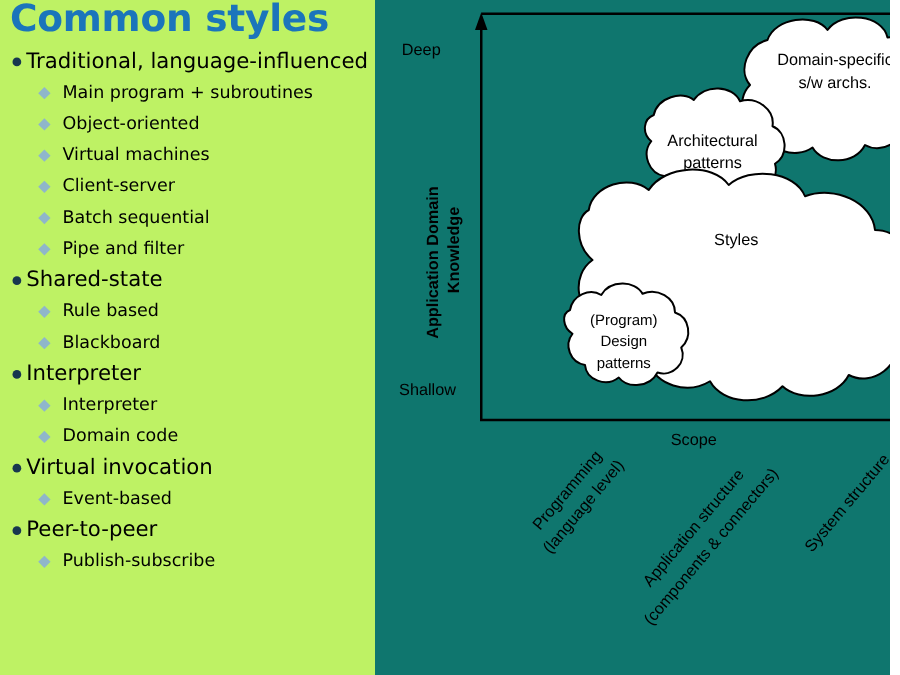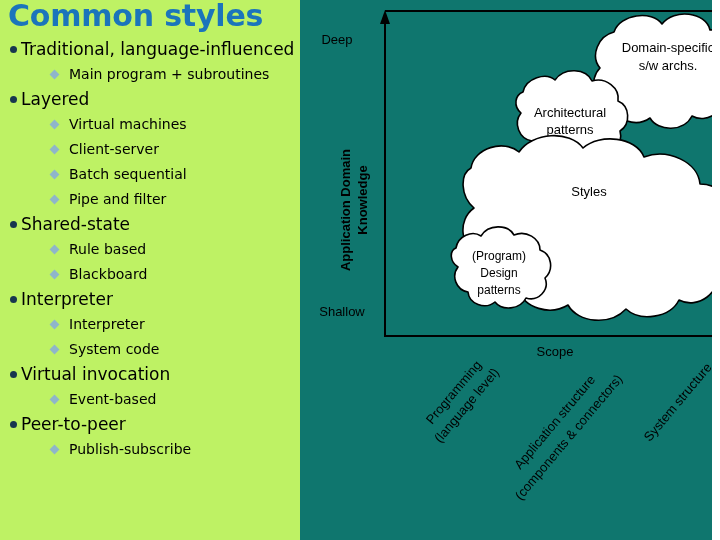--- a/index.html
+++ b/index.html
@@ -49,21 +49,21 @@
     display: flex;
     align-items: flex-start;
     white-space: nowrap;
   }
 
   .bullet-row.lvl1 {
     padding-left: 10px;
     height: 25px;
   }
   .bullet-row.lvl2 {
-    padding-left: 51px;
+    padding-left: 32px;
     height: 25px;
   }
 
   .marker {
     flex: 0 0 auto;
     display: inline-block;
   }
 
   .marker.dot {
     width: 7px;
@@ -156,25 +156,25 @@
     <div class="bullet-row lvl1">
       <span class="marker dot"></span>
       <span class="bullet-text">Traditional, language-influenced</span>
     </div>
 
     <div class="bullet-row lvl2">
       <span class="marker diamond"></span>
       <span class="bullet-text">Main program + subroutines</span>
     </div>
 
-
-    <div class="bullet-row lvl1">
-      <span class="marker dot"></span>
-      <span class="bullet-text">Layered</span>
-    </div>
+    <div class="bullet-row lvl2">
+      <span class="marker diamond"></span>
+      <span class="bullet-text">Object-oriented</span>
+    </div>
+
 
     <div class="bullet-row lvl2">
       <span class="marker diamond"></span>
       <span class="bullet-text">Virtual machines</span>
     </div>
 
     <div class="bullet-row lvl2">
       <span class="marker diamond"></span>
       <span class="bullet-text">Client-server</span>
     </div>
@@ -210,21 +210,21 @@
       <span class="bullet-text">Interpreter</span>
     </div>
 
     <div class="bullet-row lvl2">
       <span class="marker diamond"></span>
       <span class="bullet-text">Interpreter</span>
     </div>
 
     <div class="bullet-row lvl2">
       <span class="marker diamond"></span>
-      <span class="bullet-text">System code</span>
+      <span class="bullet-text">Domain code</span>
     </div>
 
     <div class="bullet-row lvl1">
       <span class="marker dot"></span>
       <span class="bullet-text">Virtual invocation</span>
     </div>
 
     <div class="bullet-row lvl2">
       <span class="marker diamond"></span>
       <span class="bullet-text">Event-based</span>

